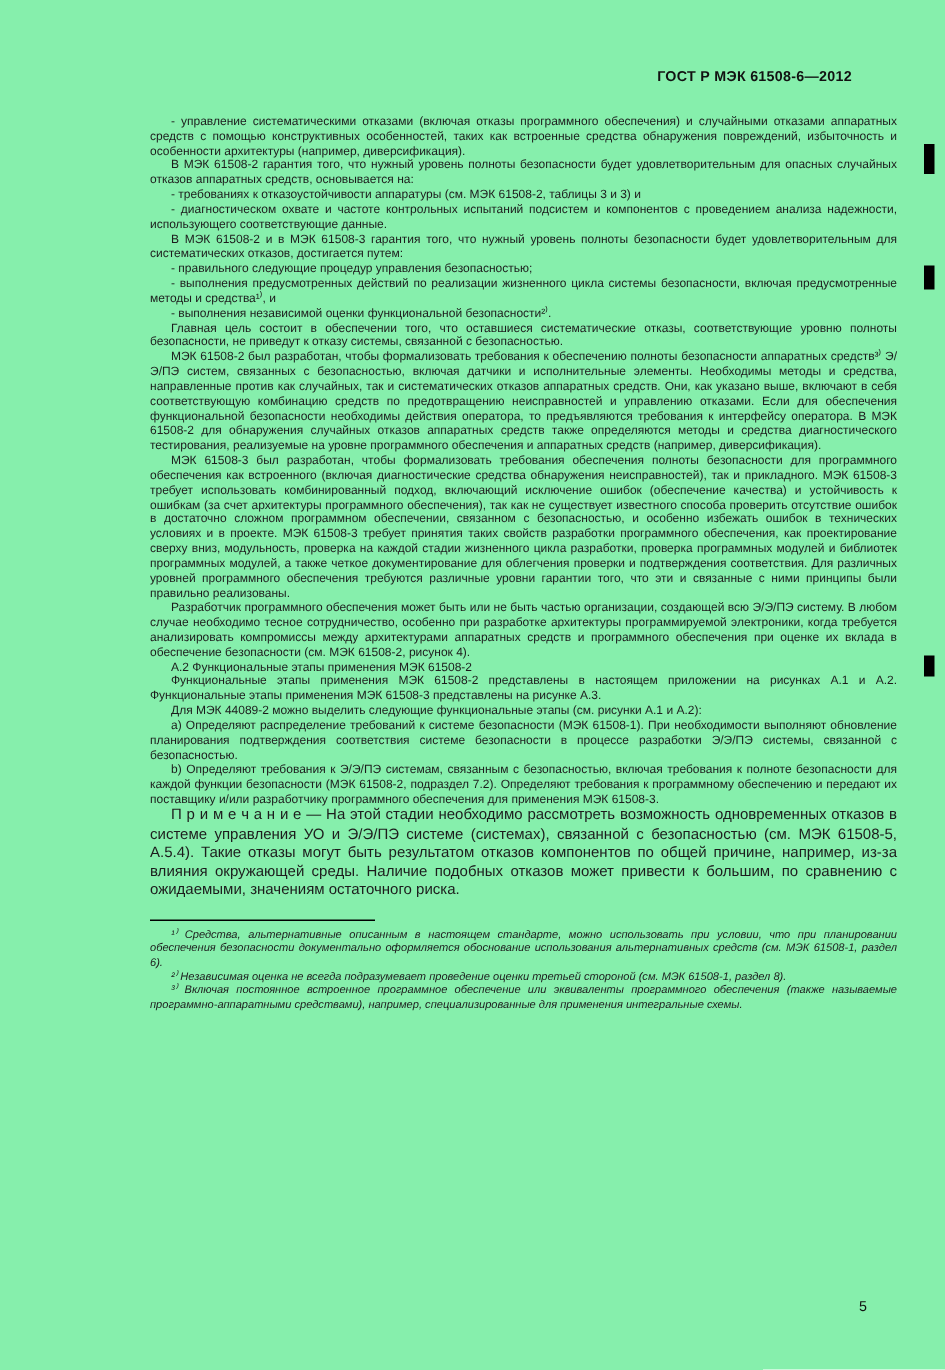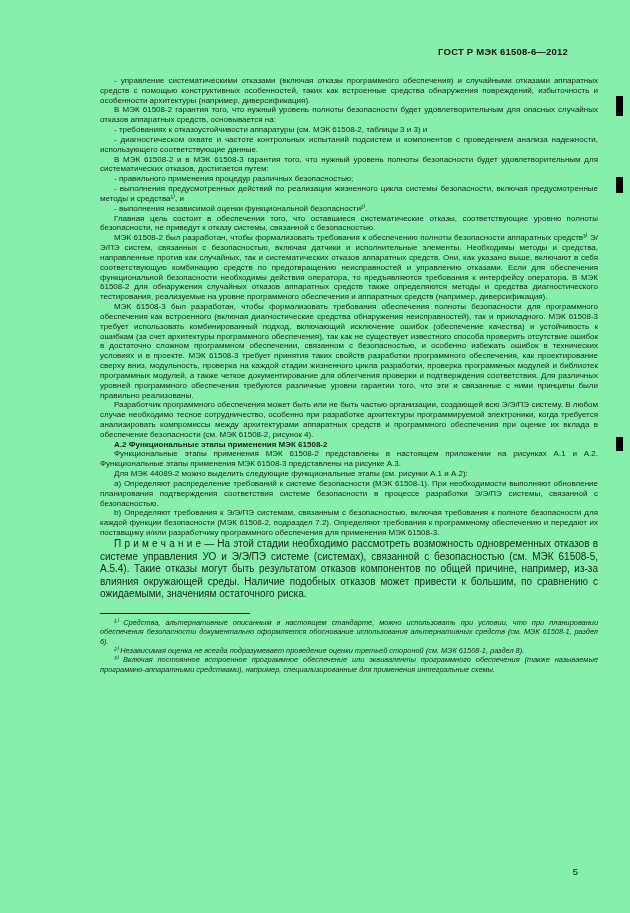--- a/index.html
+++ b/index.html
@@ -15,21 +15,21 @@
     position:absolute;top:46px;left:66px;right:62px;
     text-align:right;font-weight:bold;font-size:9.5px;
     letter-spacing:.2px;color:#111;
   }
   .content{
     position:absolute;top:76px;left:68px;width:498px;
     font-size:8px;line-height:1.23;text-align:justify;margin-left:32px;
   }
   .content p{margin:0;text-indent:14px;}
   .section-heading{
-    font-weight:bold;text-indent:14px;margin:1px 0 0 0;
+    font-weight:normal;text-indent:14px;margin:1px 0 0 0;
   }
   .note{font-size:10px;line-height:1.26;}
   .footnote-sep{
     width:150px;border:none;border-top:1px solid #000;
     margin:12px 0 4px 0;
   }
   .footnotes{font-size:7.4px;line-height:1.27;text-align:justify;}
   .footnotes p{margin:0;text-indent:14px;font-style:italic;}
   .page-number{
     position:absolute;right:52px;bottom:36px;
@@ -52,21 +52,21 @@
   <div class="change-bar bar-1"></div>
   <div class="change-bar bar-2"></div>
   <div class="change-bar bar-3"></div>
 
   <div class="content">
     <p>- управление систематическими отказами (включая отказы программного обеспечения) и случайными отказами аппаратных средств с помощью конструктивных особенностей, таких как встроенные средства обнаружения повреждений, избыточность и особенности архитектуры (например, диверсификация).</p>
     <p>В МЭК 61508-2 гарантия того, что нужный уровень полноты безопасности будет удовлетворительным для опасных случайных отказов аппаратных средств, основывается на:</p>
     <p>- требованиях к отказоустойчивости аппаратуры (см. МЭК 61508-2, таблицы 3 и 3) и</p>
     <p>- диагностическом охвате и частоте контрольных испытаний подсистем и компонентов с проведением анализа надежности, использующего соответствующие данные.</p>
     <p>В МЭК 61508-2 и в МЭК 61508-3 гарантия того, что нужный уровень полноты безопасности будет удовлетворительным для систематических отказов, достигается путем:</p>
-    <p>- правильного применения процедур различных безопасностью;</p>
+    <p>- правильного следующие процедур управления безопасностью;</p>
     <p>- выполнения предусмотренных действий по реализации жизненного цикла системы безопасности, включая предусмотренные методы и средства¹⁾, и</p>
     <p>- выполнения независимой оценки функциональной безопасности²⁾.</p>
     <p>Главная цель состоит в обеспечении того, что оставшиеся систематические отказы, соответствующие уровню полноты безопасности, не приведут к отказу системы, связанной с безопасностью.</p>
     <p>МЭК 61508-2 был разработан, чтобы формализовать требования к обеспечению полноты безопасности аппаратных средств³⁾ Э/Э/ПЭ систем, связанных с безопасностью, включая датчики и исполнительные элементы. Необходимы методы и средства, направленные против как случайных, так и систематических отказов аппаратных средств. Они, как указано выше, включают в себя соответствующую комбинацию средств по предотвращению неисправностей и управлению отказами. Если для обеспечения функциональной безопасности необходимы действия оператора, то предъявляются требования к интерфейсу оператора. В МЭК 61508-2 для обнаружения случайных отказов аппаратных средств также определяются методы и средства диагностического тестирования, реализуемые на уровне программного обеспечения и аппаратных средств (например, диверсификация).</p>
     <p>МЭК 61508-3 был разработан, чтобы формализовать требования обеспечения полноты безопасности для программного обеспечения как встроенного (включая диагностические средства обнаружения неисправностей), так и прикладного. МЭК 61508-3 требует использовать комбинированный подход, включающий исключение ошибок (обеспечение качества) и устойчивость к ошибкам (за счет архитектуры программного обеспечения), так как не существует известного способа проверить отсутствие ошибок в достаточно сложном программном обеспечении, связанном с безопасностью, и особенно избежать ошибок в технических условиях и в проекте. МЭК 61508-3 требует принятия таких свойств разработки программного обеспечения, как проектирование сверху вниз, модульность, проверка на каждой стадии жизненного цикла разработки, проверка программных модулей и библиотек программных модулей, а также четкое документирование для облегчения проверки и подтверждения соответствия. Для различных уровней программного обеспечения требуются различные уровни гарантии того, что эти и связанные с ними принципы были правильно реализованы.</p>
     <p>Разработчик программного обеспечения может быть или не быть частью организации, создающей всю Э/Э/ПЭ систему. В любом случае необходимо тесное сотрудничество, особенно при разработке архитектуры программируемой электроники, когда требуется анализировать компромиссы между архитектурами аппаратных средств и программного обеспечения при оценке их вклада в обеспечение безопасности (см. МЭК 61508-2, рисунок 4).</p>
 
     <p class="section-heading">А.2 Функциональные этапы применения МЭК 61508-2</p>
 
     <p>Функциональные этапы применения МЭК 61508-2 представлены в настоящем приложении на рисунках А.1 и А.2. Функциональные этапы применения МЭК 61508-3 представлены на рисунке А.3.</p>

